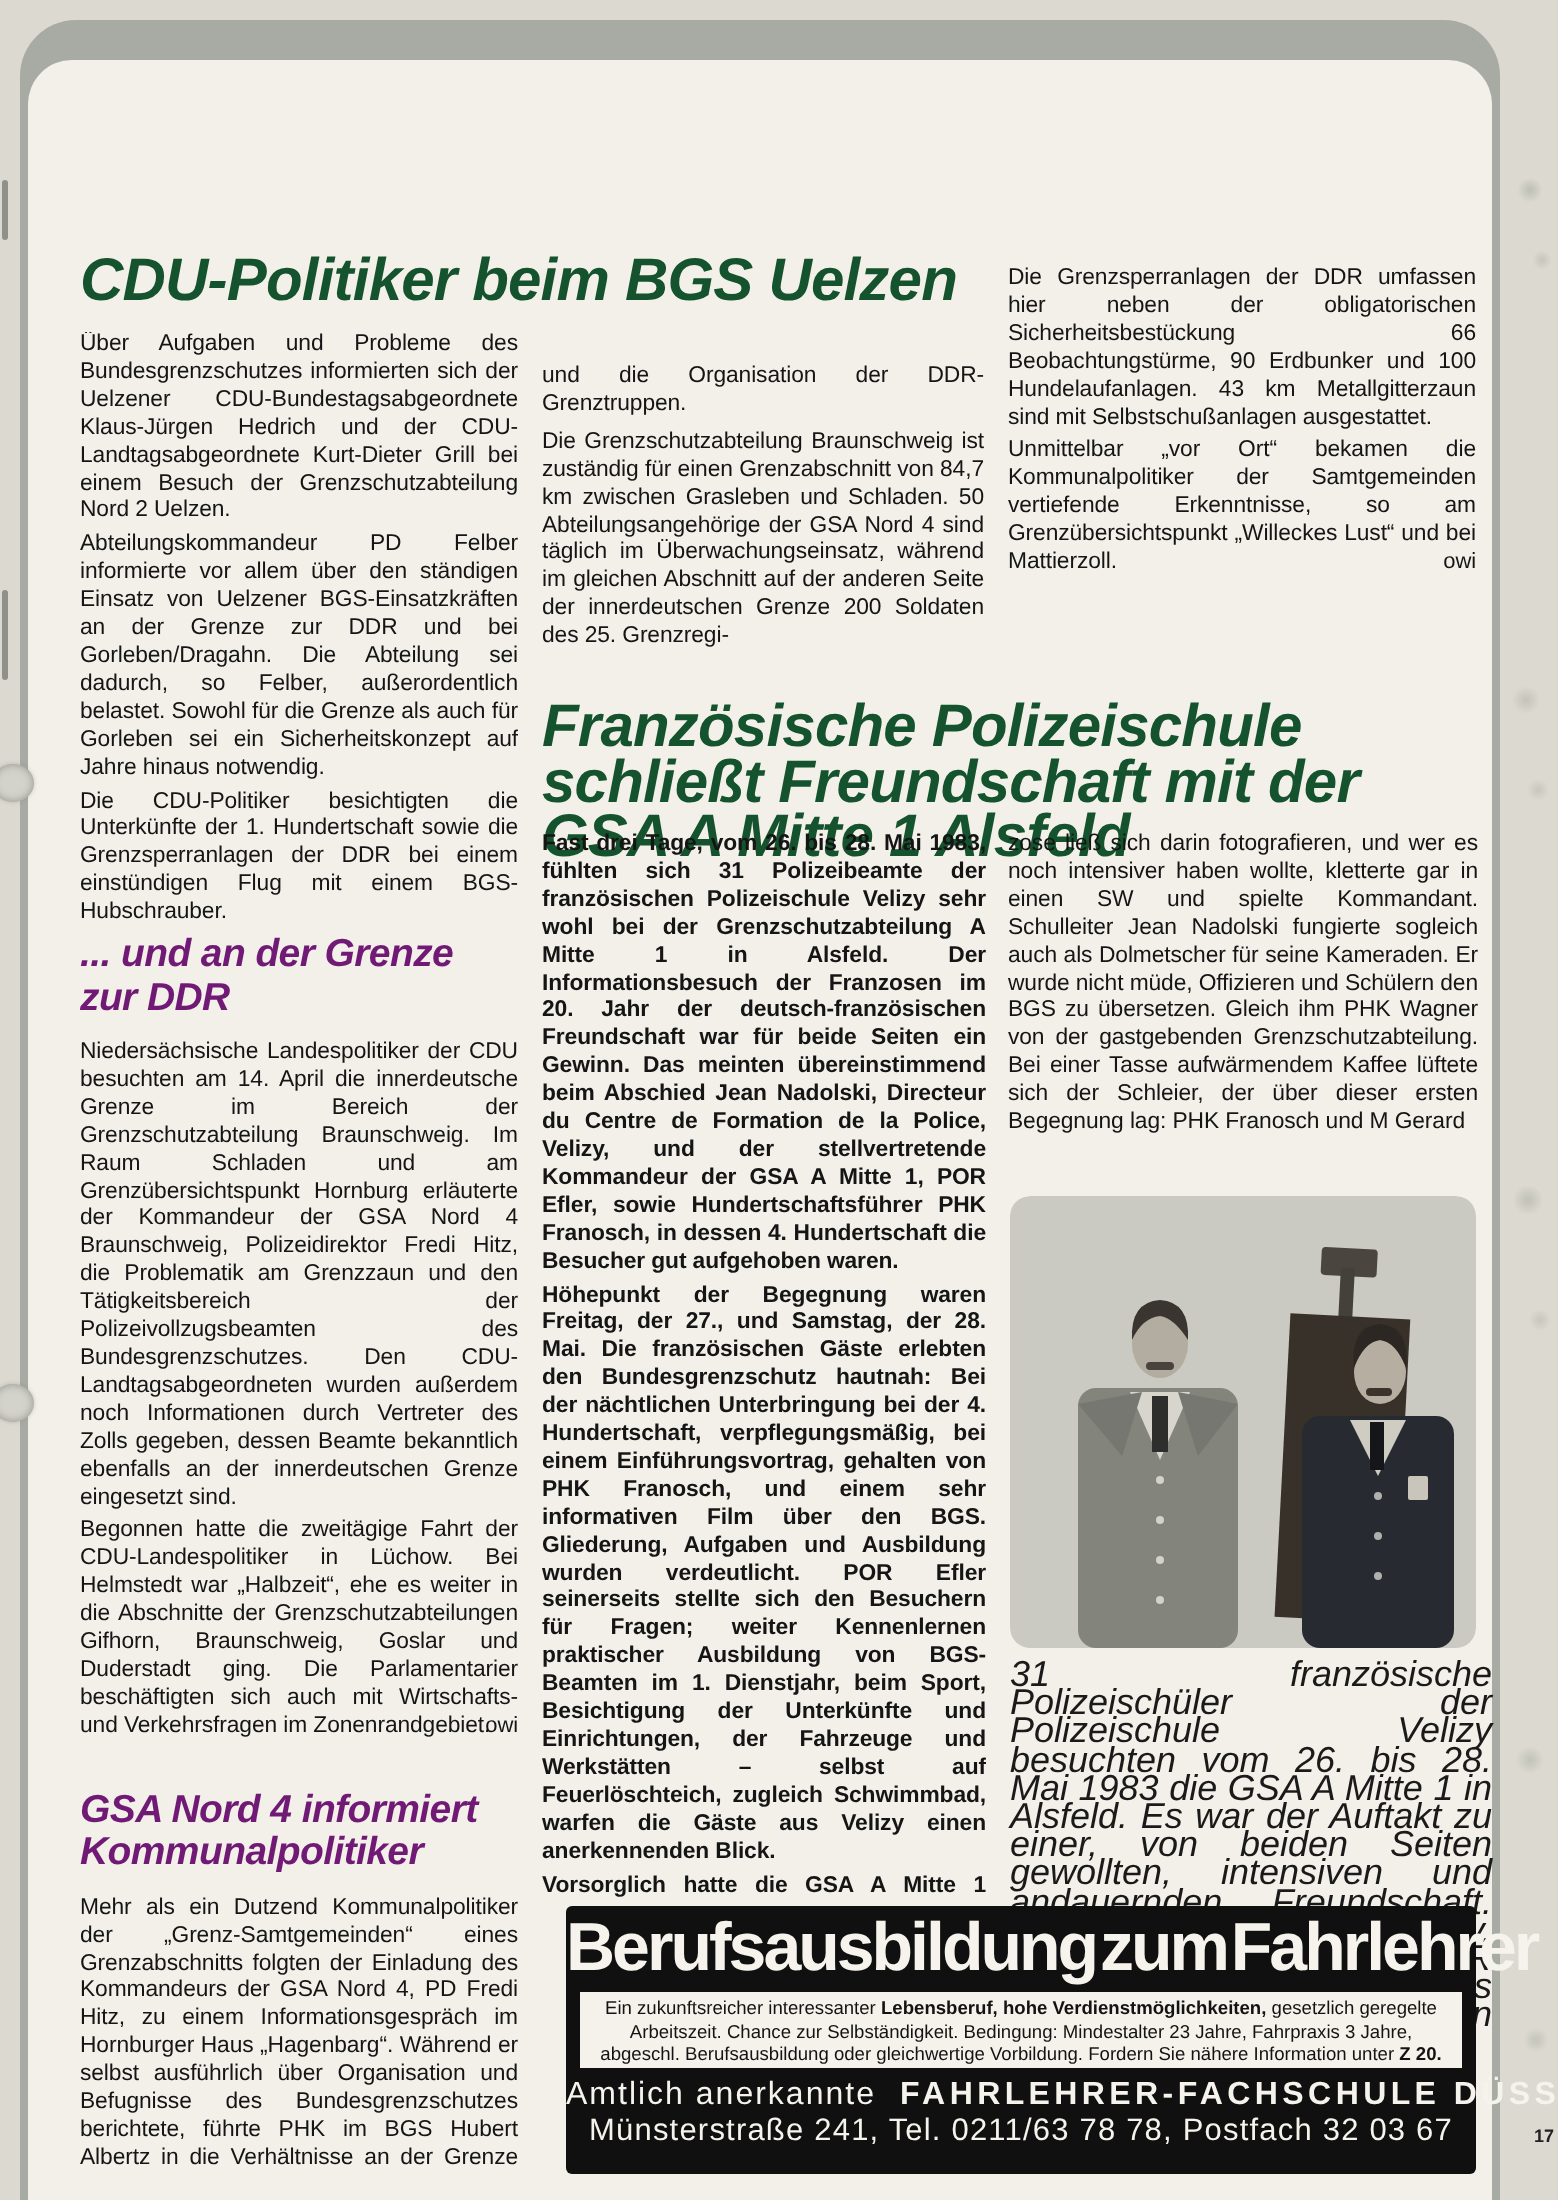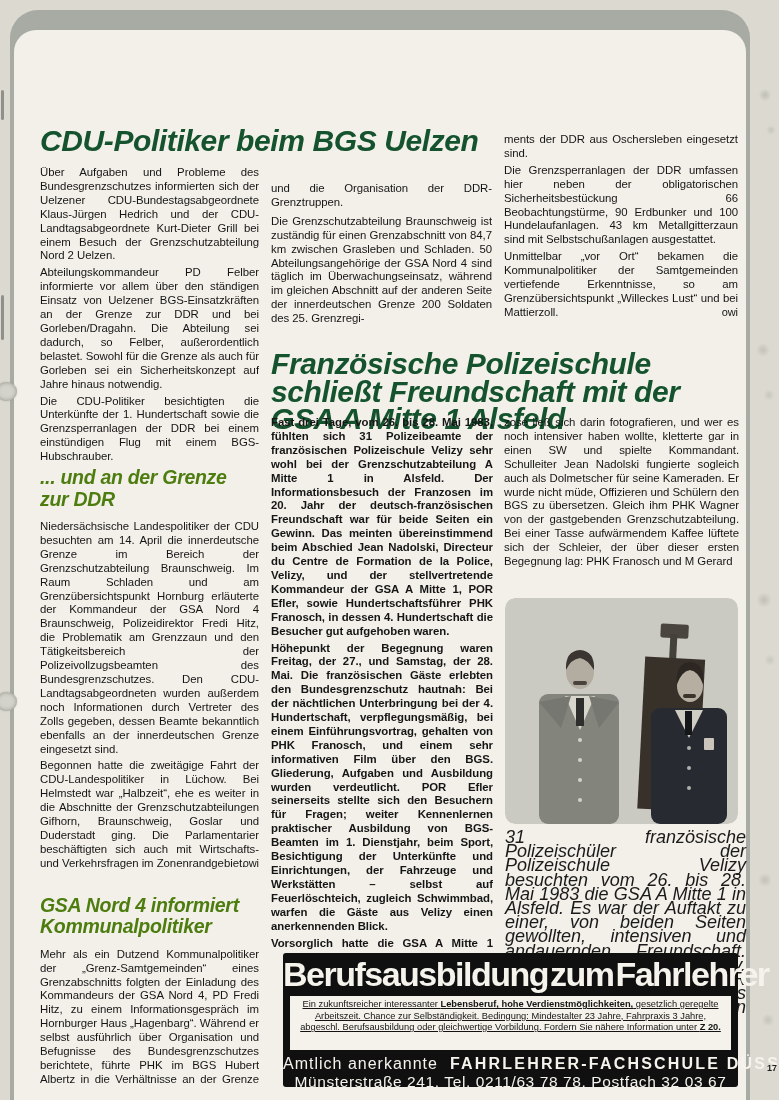--- a/index.html
+++ b/index.html
@@ -31,21 +31,21 @@
     color:#151515; hyphens:auto; -webkit-hyphens:auto;
   }
   .headline-main {
     font-weight:bold; font-style:italic;
     font-size:30px; line-height:27.5px;
     letter-spacing:-0.4px; color:#14532d;
   }
   .subhead {
     font-weight:bold; font-style:italic;
     font-size:19.5px; line-height:21.5px;
-    letter-spacing:-0.3px; color:#4d7c0f;
+    letter-spacing:-0.3px; color:#701a75;
     margin:2px 0 10px 0;
   }
   .subhead.mt-lg { margin-top:24px; }
   .owi-p { position:relative; }
   .owi { position:absolute; right:0; bottom:0; font-size:11px; }
   .caption {
     font-style:italic; font-size:18px; line-height:14.2px;
     text-align:justify; color:#1a1a1a;
   }
   .col { overflow:hidden; }
@@ -59,22 +59,22 @@
     background:#101010; border-radius:3px;
     color:#f5f3ec; text-align:center;
   }
   .ad-title {
     font-weight:bold; font-size:34px; line-height:40px;
     letter-spacing:-1.5px; word-spacing:-6px;
     padding-top:1px; white-space:nowrap;
   }
   .ad-box {
     margin:2px 7px 0 7px; background:#f4f2ea; color:#131313;
-    padding:3px 6px 16px 6px;
-    font-size:9.3px; line-height:11.6px; text-align:center;text-decoration:underline;
+    padding:3px 6px 0 6px;
+    font-size:9.3px; line-height:11.6px; text-align:center;
   }
   .ad-box b { font-weight:bold; }
   .ad-line1 {
     margin-top:5px; font-size:16px; line-height:18px; white-space:nowrap;
   }
   .ad-line1 .normal { letter-spacing:1px; margin-right:12px; }
   .ad-line1 .bold { font-weight:bold; letter-spacing:2.2px; }
   .ad-line2 { font-size:15.5px; line-height:18px; letter-spacing:0.6px; white-space:nowrap; }
 
   .page-number {
@@ -128,21 +128,20 @@
   <h2 class="subhead mt-lg">GSA Nord 4 informiert Kommunalpolitiker</h2>
   <p class="body-p">Mehr als ein Dutzend Kommunalpolitiker der „Grenz-Samtgemeinden“ eines Grenzabschnitts folgten der Einladung des Kommandeurs der GSA Nord 4, PD Fredi Hitz, zu einem Informationsgespräch im Hornburger Haus „Hagenbarg“. Während er selbst ausführlich über Organisation und Befugnisse des Bundesgrenzschutzes berichtete, führte PHK im BGS Hubert Albertz in die Verhältnisse an der Grenze zur DDR ein. Albertz erläuterte den Grenzaufbau</p>
 </div>
 
 <div class="abs col" style="left:271px; top:182px; width:221px; height:162px;">
   <p class="body-p" style="margin-bottom:5px;">und die Organisation der DDR-Grenztruppen.</p>
   <p class="body-p">Die Grenzschutzabteilung Braunschweig ist zuständig für einen Grenzabschnitt von 84,7 km zwischen Grasleben und Schladen. 50 Abteilungsangehörige der GSA Nord 4 sind täglich im Überwachungseinsatz, während im gleichen Abschnitt auf der anderen Seite der innerdeutschen Grenze 200 Soldaten des 25. Grenzregi-</p>
 </div>
 
 <div class="abs col" style="left:504px; top:133px; width:234px; height:195px;">
-  <p class="body-p">ments der DDR aus Oschersleben eingesetzt sind.</p>
   <p class="body-p">Die Grenzsperranlagen der DDR umfassen hier neben der obligatorischen Sicherheitsbestückung 66 Beobachtungstürme, 90 Erdbunker und 100 Hundelaufanlagen. 43 km Metallgitterzaun sind mit Selbstschußanlagen ausgestattet.</p>
   <p class="body-p owi-p">
     <span>Unmittelbar „vor Ort“ bekamen die Kommunalpolitiker der Samtgemeinden vertiefende Erkenntnisse, so am Grenzübersichtspunkt „Willeckes Lust“ und bei Mattierzoll.</span>
     <span class="owi">owi</span>
   </p>
 </div>
 
 <h1 class="abs headline-main" style="left:271px; top:350px; width:478px;">Französische Polizeischule schließt Freundschaft mit der GSA A Mitte 1 Alsfeld</h1>
 
 <div class="abs col" style="left:271px; top:416px; width:222px; height:534px;font-weight:bold;">

